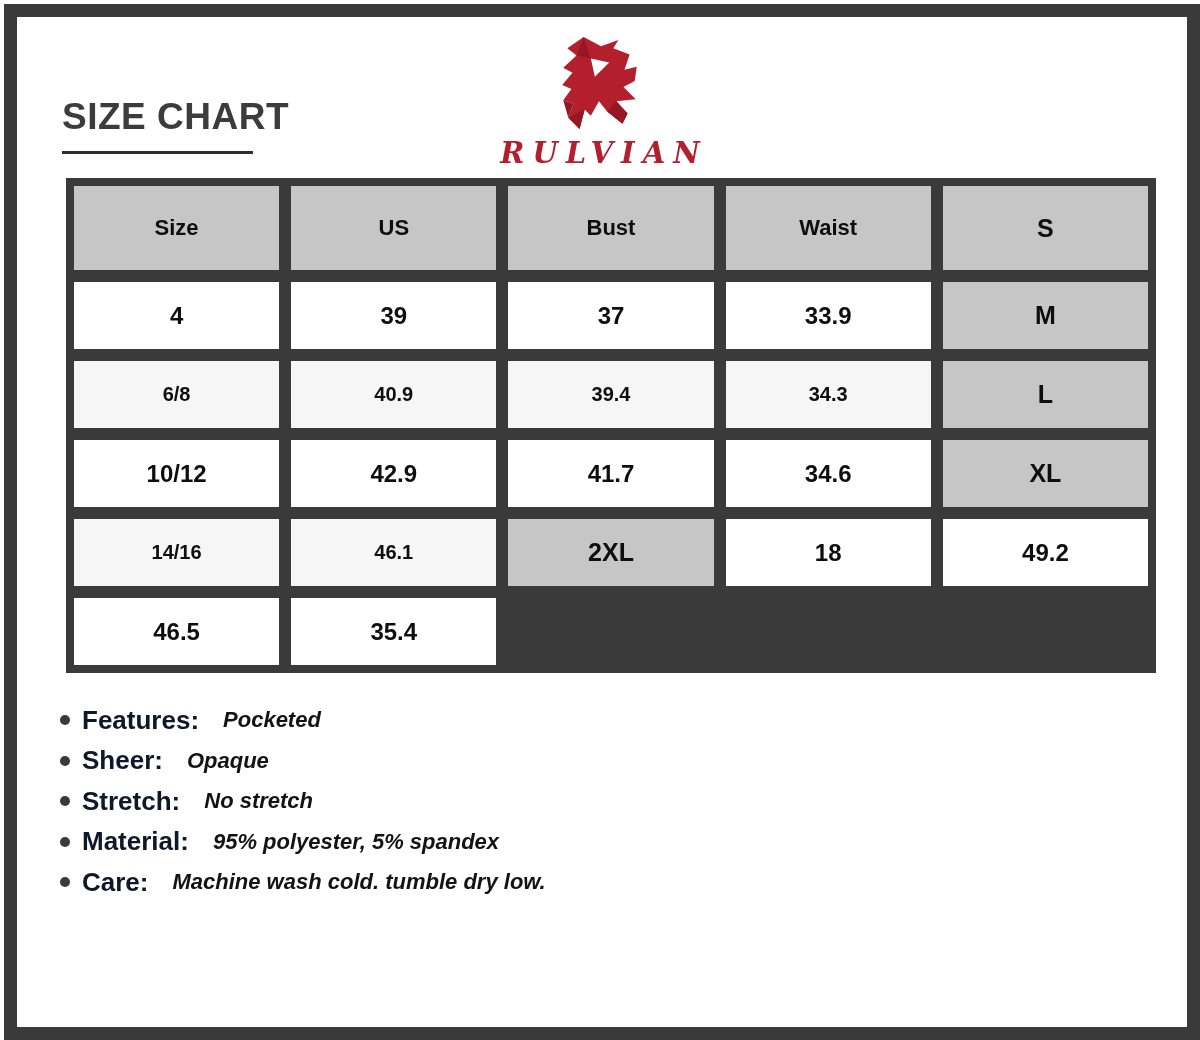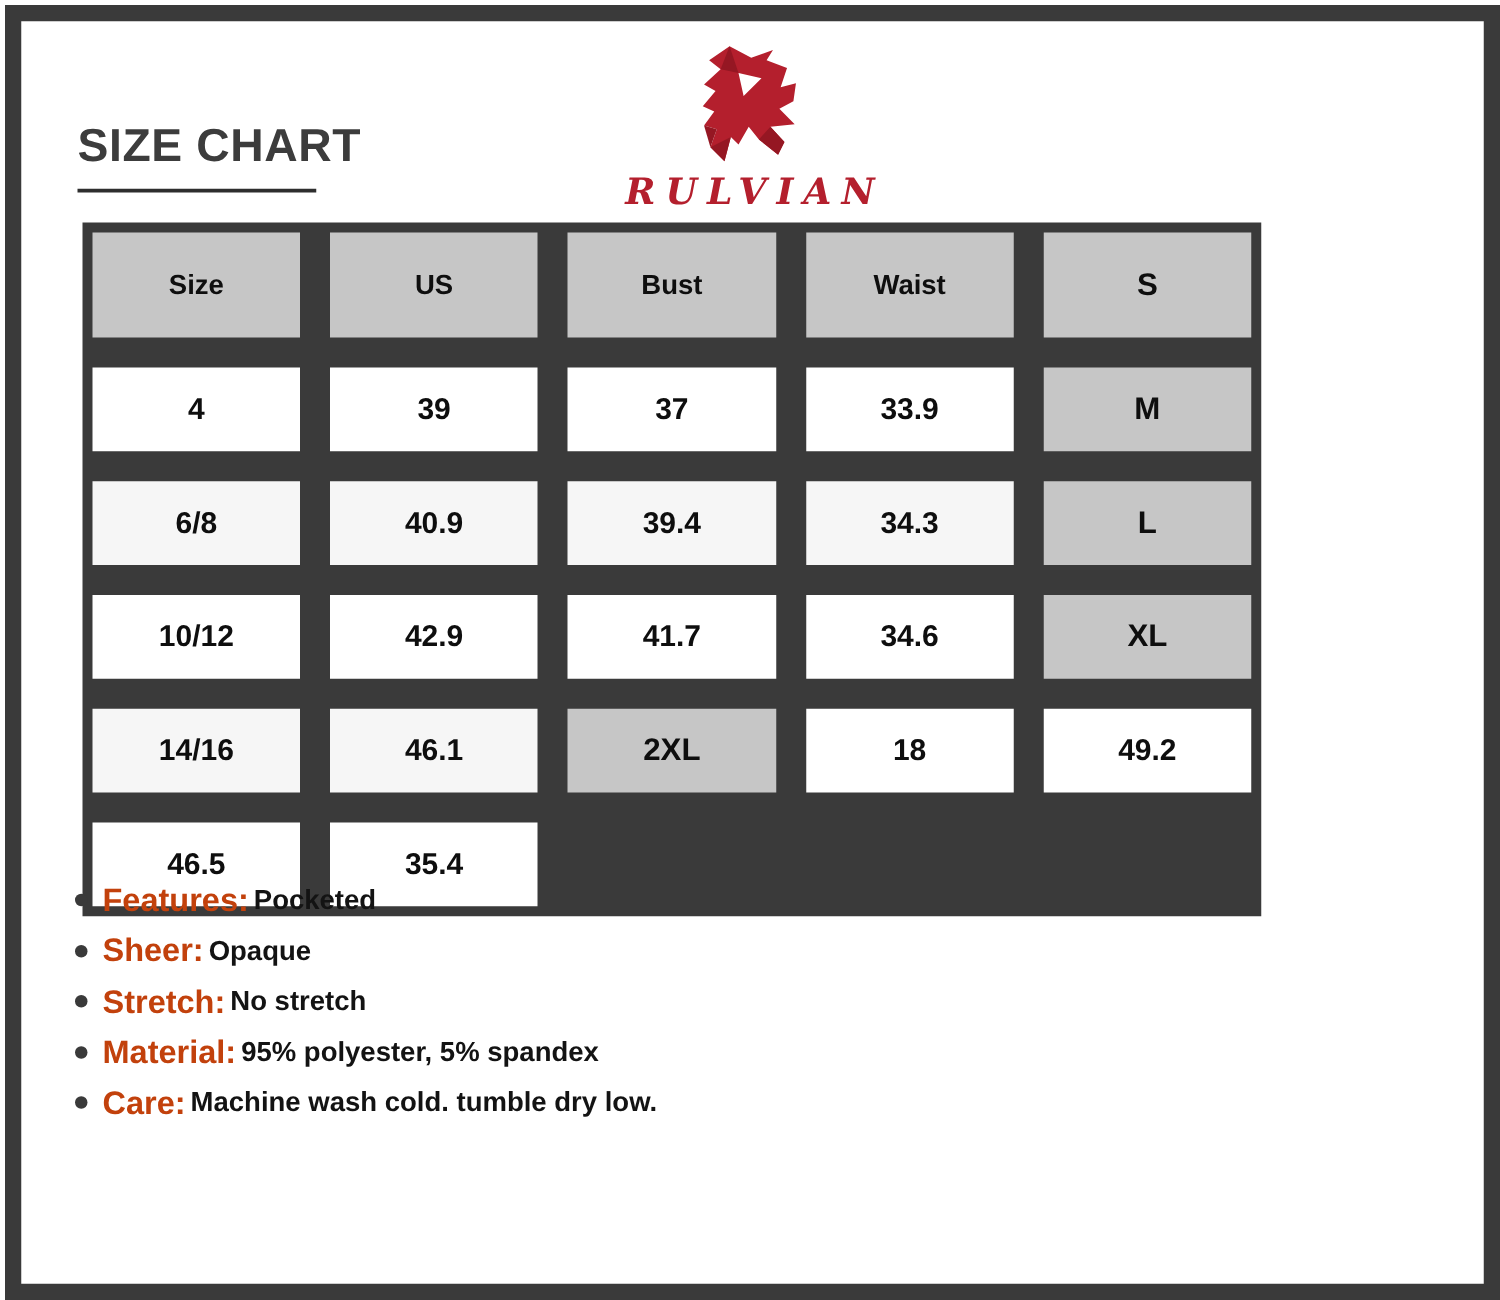--- a/index.html
+++ b/index.html
@@ -54,39 +54,39 @@
     letter-spacing: 8px;
     padding-left: 8px; 
     color: #b41f2d;
     font-style: italic;
   }
 
   
   .size-table {
     position: absolute;
     left: 66px; top: 178px;
-    width: 943px;
+    width: 1090px;
     background: #3a3a3a;
     padding: 8px;
     display: grid;
     grid-template-columns: repeat(5, 1fr);
     grid-template-rows: 84px repeat(5, 67px);
-    gap: 24px;
+    gap: 12px;
   }
   .cell {
     display: flex;
     align-items: center;
     justify-content: center;
     color: #0e0e0e;
     font-weight: bold;
   }
   .cell.head { background: #c6c6c6; font-size: 22px; }
   .cell.size-col { background: #c6c6c6; font-size: 25px; }
   .cell.val-odd { background: #ffffff; font-size: 24px; }
-  .cell.val-even { background: #f6f6f6; font-size: 24px; }
+  .cell.val-even { background: #f6f6f6; font-size: 20px; }
 
   
   .details {
     position: absolute;
     left: 60px; top: 700px;
   }
   .detail-row {
     height: 40.5px;
     display: flex;
     align-items: center;
@@ -94,29 +94,30 @@
   .bullet-dot {
     width: 10px; height: 10px;
     border-radius: 50%;
     background: #3a3a3a;
     margin-right: 12px;
     flex: 0 0 auto;
   }
   .detail-label {
     font-size: 26px;
     font-weight: bold;
-    color: #c2410c;
-    margin-right: 4px;
+    color: #0f172a;
+    margin-right: 24px;
     white-space: nowrap;
   }
   .detail-value {
     font-size: 22px;
     font-weight: bold;
     color: #131313;
     white-space: nowrap;
+    font-style: italic;
   }
 </style>
 </head>
 <body>
 
 <div class="page">
 
   <div class="frame"></div>
 
   <div class="page-title">SIZE CHART</div>

